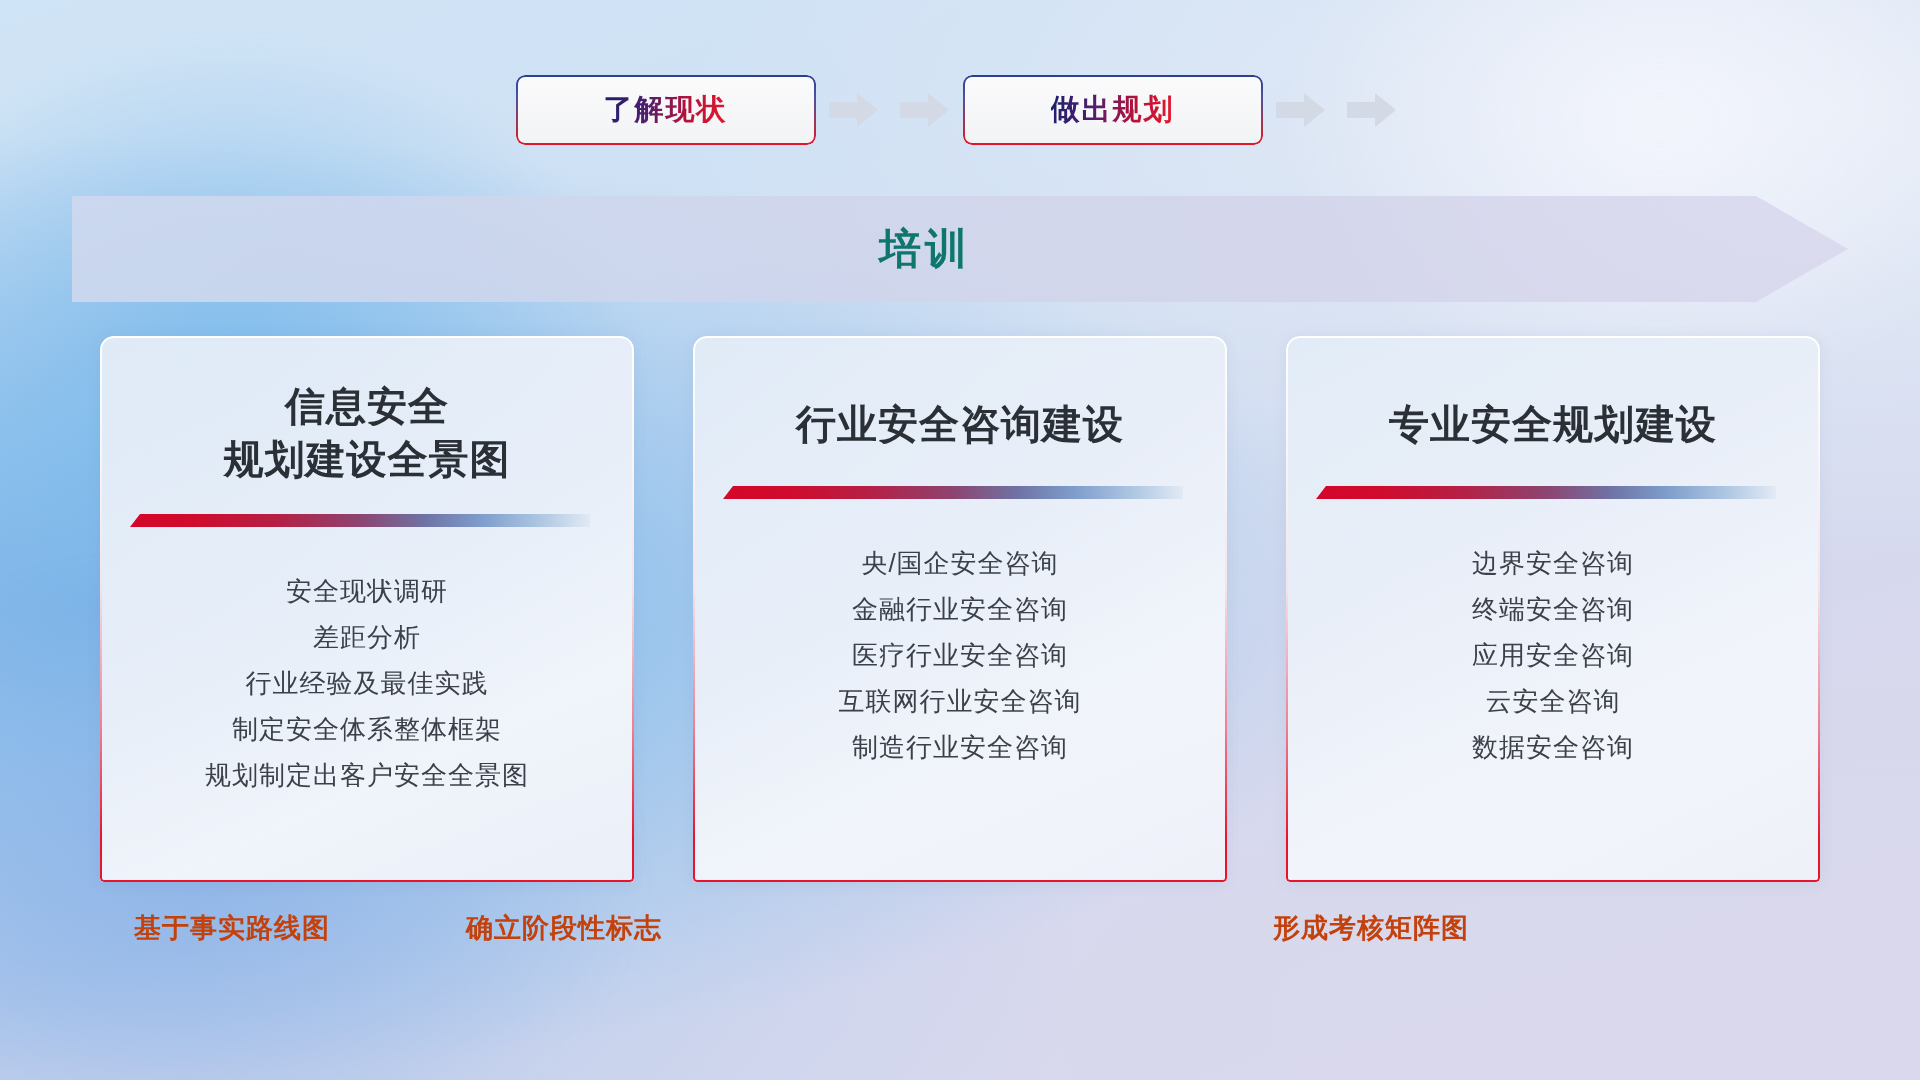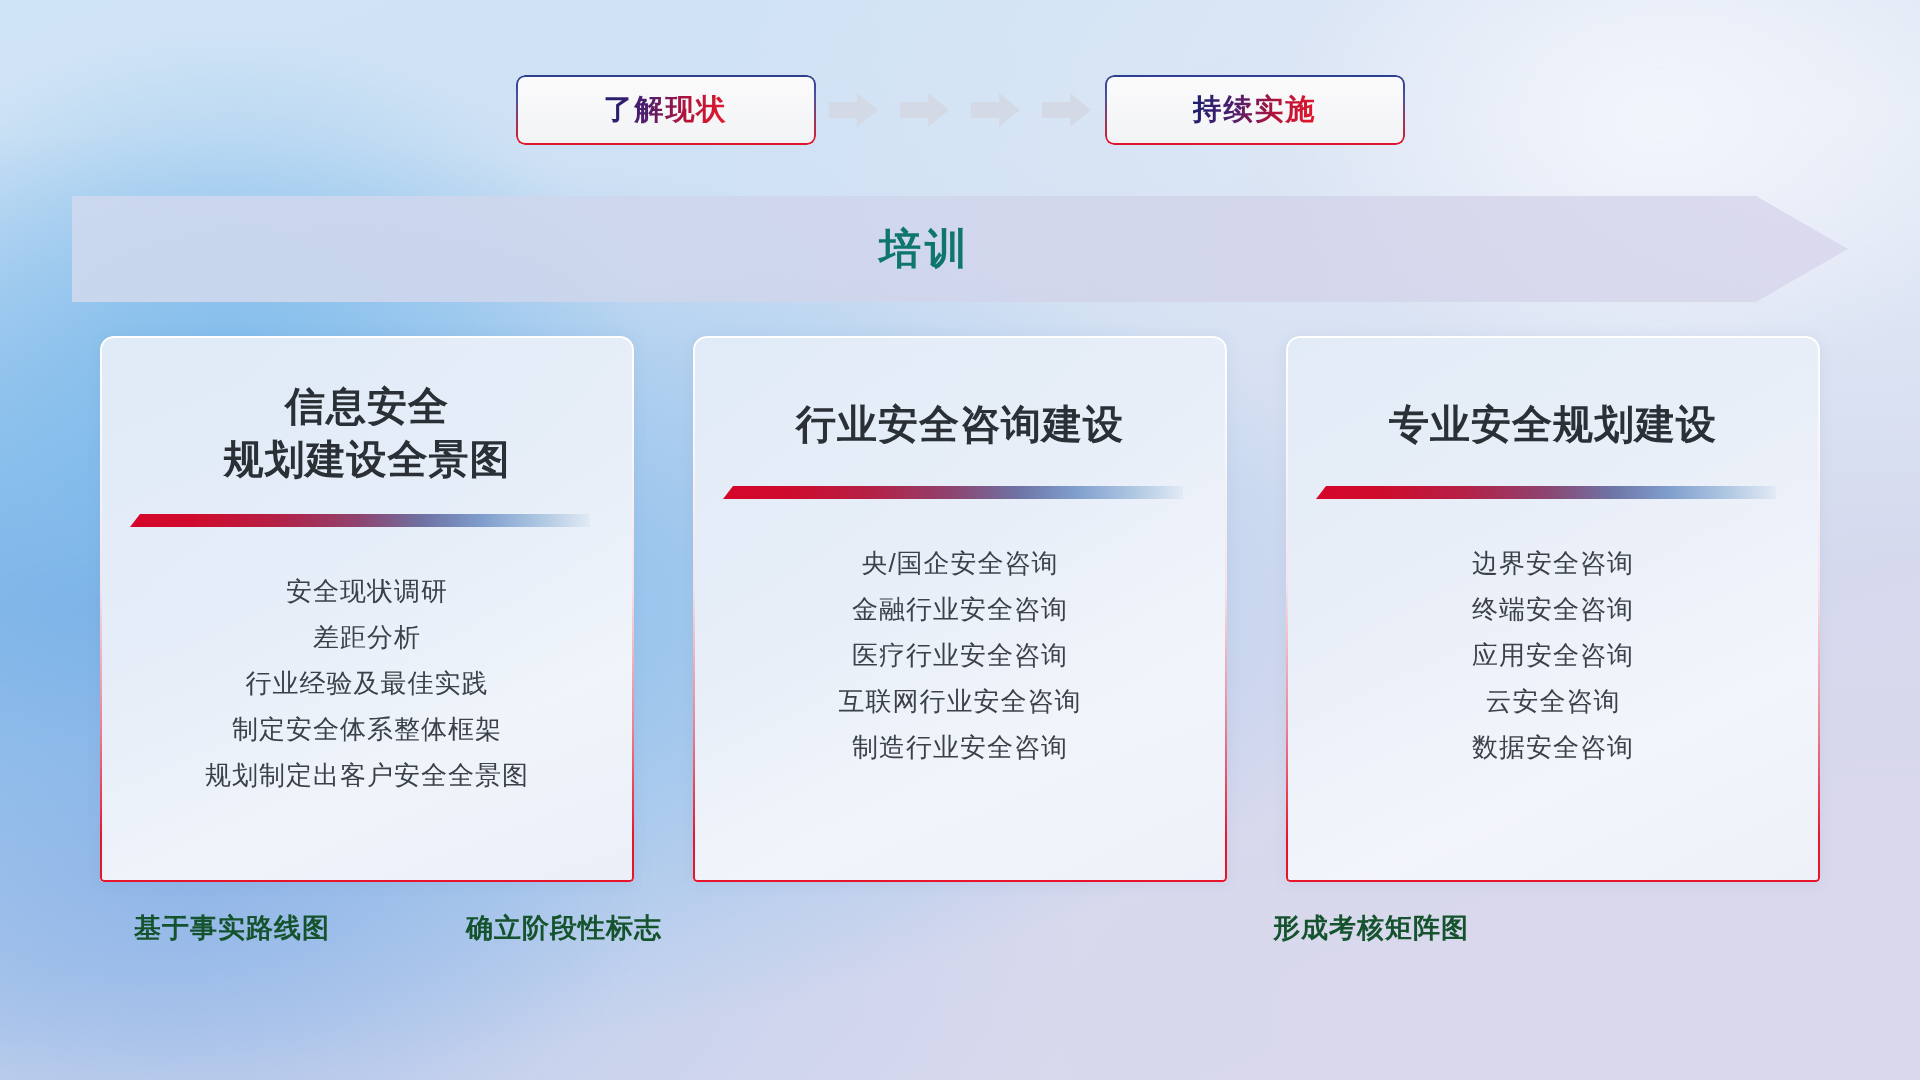--- a/index.html
+++ b/index.html
@@ -231,21 +231,21 @@
   #captions {
     position: absolute;
     left: 0; top: 910px;
     width: 1920px;
     height: 50px;
   }
   .caption {
     position: absolute;
     font-size: 27px;
     font-weight: bold;
-    color: #14532d;
+    color: #c2410c;
     letter-spacing: 1px;
     white-space: nowrap;
     text-align: center;
   }
   .caption.c0 { left: 134px; }
   .caption.c1 { left: 466px; font-family: Liberation Mono, monospace; }
   .caption.c2 { left: 786px; }
   .caption.c3 { left: 1273px; }
 </style>
 </head>
@@ -266,35 +266,35 @@
       <path d="M0 10 L28 10 L28 1 L49 18 L28 35 L28 26 L0 26 Z" fill="#d3dae5"></path>
     </svg>
   </div>
 
   <div class="step-arrow">
     <svg width="50" height="36" viewBox="0 0 50 36" aria-hidden="true">
       <path d="M0 10 L28 10 L28 1 L49 18 L28 35 L28 26 L0 26 Z" fill="#d3dae5"></path>
     </svg>
   </div>
 
+  <div class="step-box">
+    <span class="step-label">做出规划</span>
+  </div>
   <div class="step-arrow">
     <svg width="50" height="36" viewBox="0 0 50 36" aria-hidden="true">
       <path d="M0 10 L28 10 L28 1 L49 18 L28 35 L28 26 L0 26 Z" fill="#d3dae5"></path>
     </svg>
   </div>
 
   <div class="step-arrow">
     <svg width="50" height="36" viewBox="0 0 50 36" aria-hidden="true">
       <path d="M0 10 L28 10 L28 1 L49 18 L28 35 L28 26 L0 26 Z" fill="#d3dae5"></path>
     </svg>
   </div>
 
-  <div class="step-box">
-    <span class="step-label">持续实施</span>
-  </div>
 
 </div>
 
 <div id="banner">
   <div id="banner-shape"></div>
   <div id="banner-title">培训</div>
 </div>
 
 <div id="cards">
 

